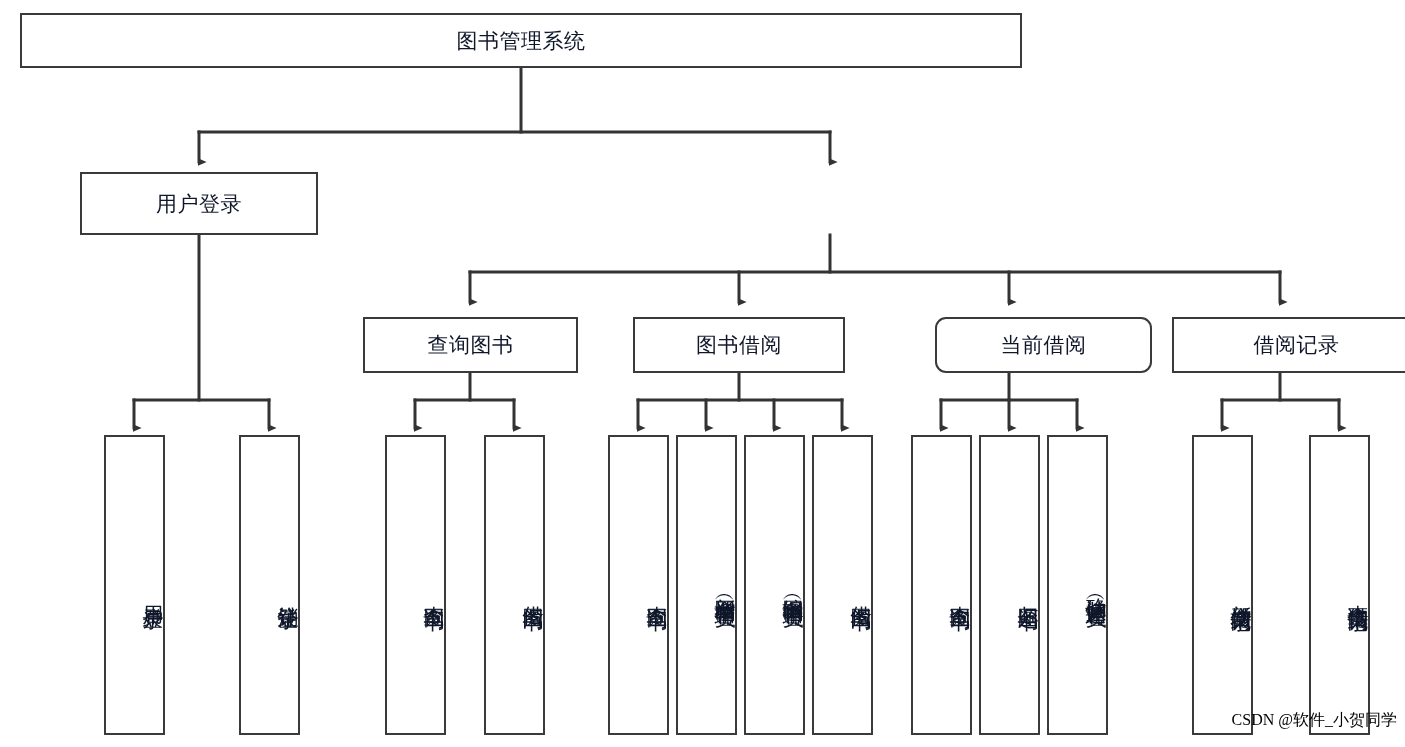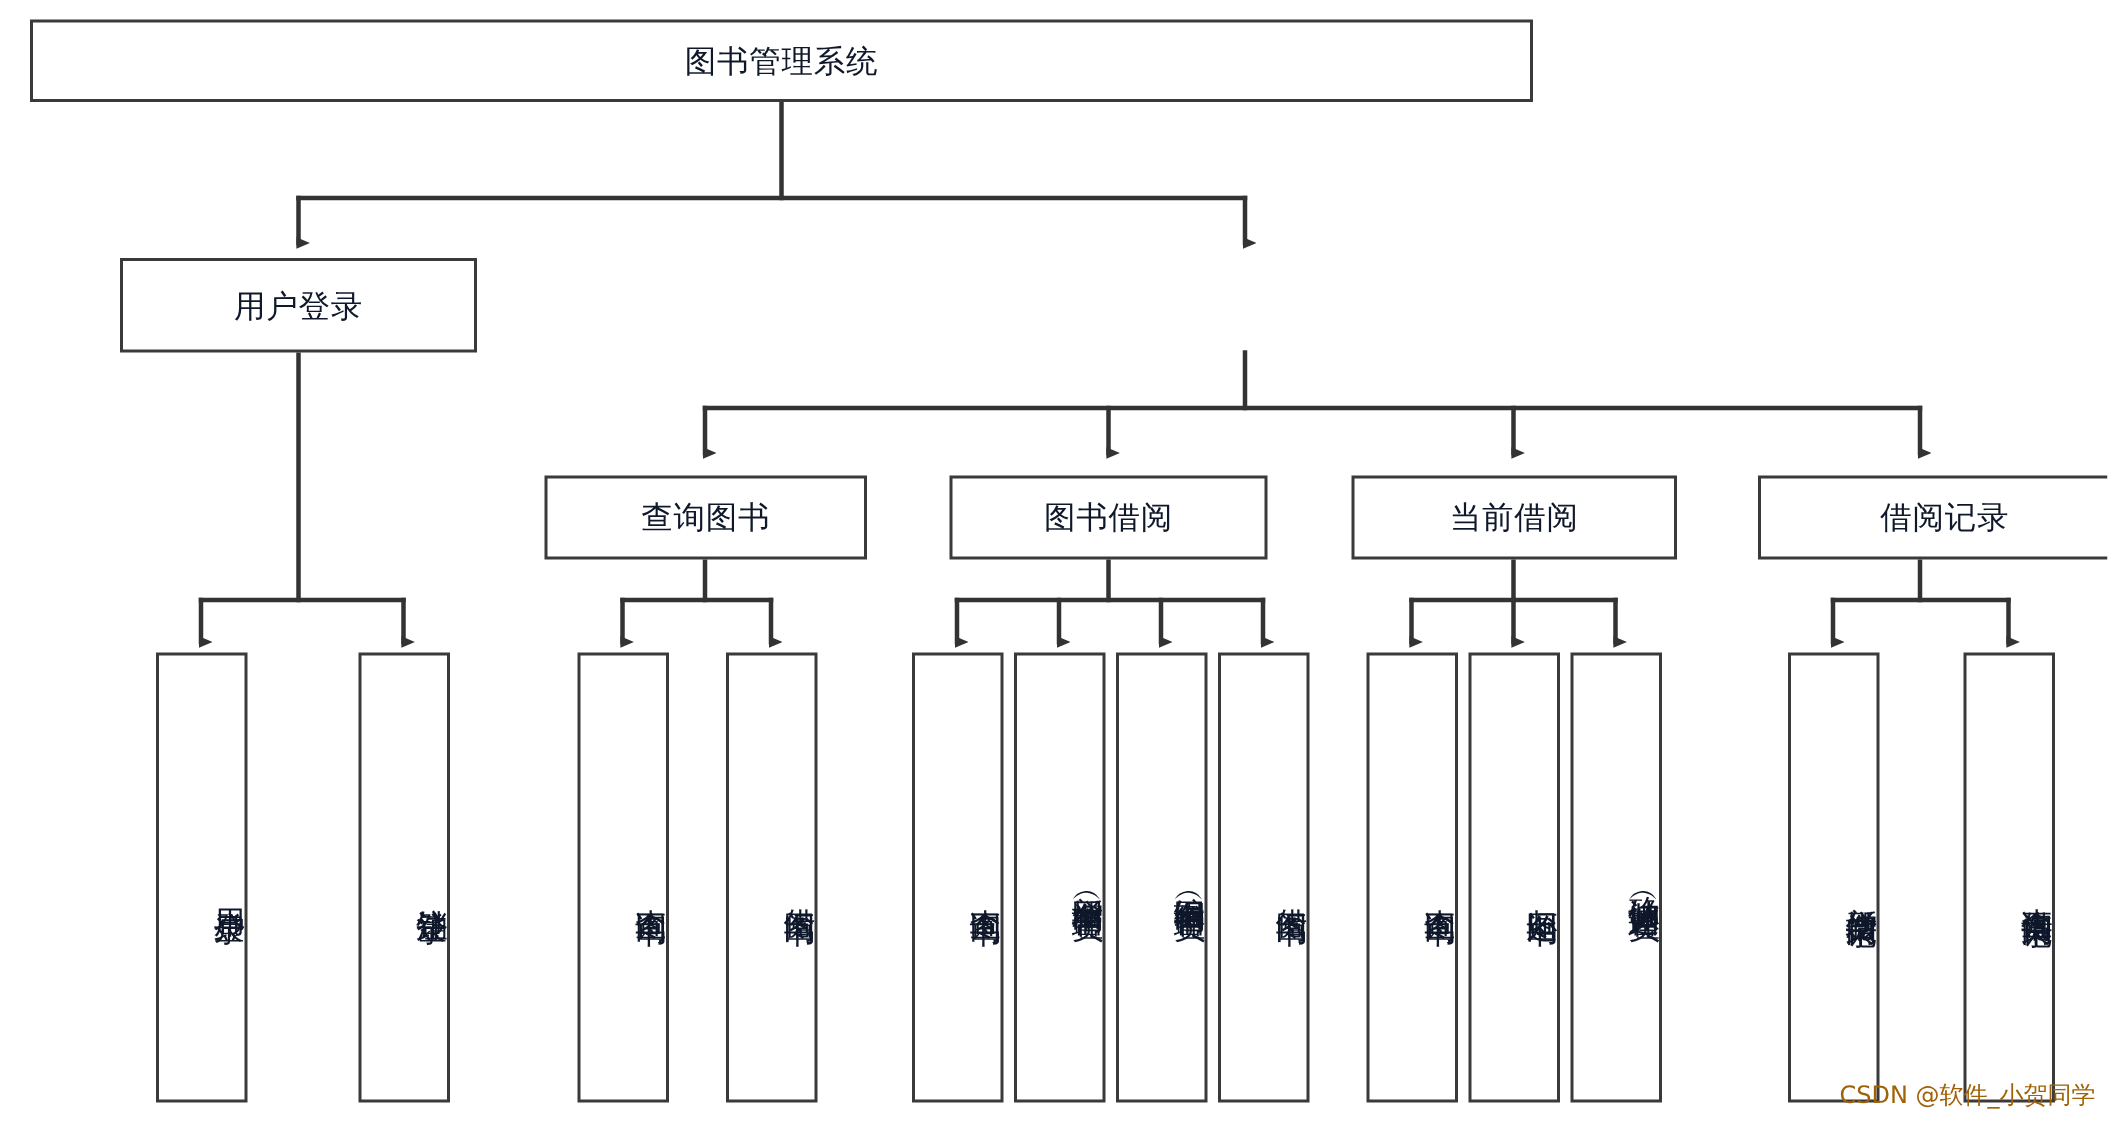--- a/index.html
+++ b/index.html
@@ -53,25 +53,26 @@
     writing-mode: vertical-rl;
     text-orientation: upright;
     white-space: nowrap;
   }
   .node-label {
     display: block;
   }
   .watermark {
     position: absolute;
     right: 8px;
-    bottom: 6px;
+    bottom: 16px;
     font-size: 16px;
-    color: #a16207;
+    color: #000000;
     white-space: nowrap;
     pointer-events: none;
+    font-family: Liberation Serif, serif;
   }
 </style>
 </head>
 <body>
 
 <div id="diagram-root">
 
   <svg class="diagram-canvas" viewBox="0 0 1405 747">
     <defs>
       <marker id="arrowhead" markerWidth="9" markerHeight="9" refX="4.2" refY="7.6" orient="auto-start-reverse" markerUnits="userSpaceOnUse">
@@ -131,21 +132,21 @@
   <div class="node-box horizontal" style="left:80px; top:172px; width:238px; height:63px;">
     <span class="node-label">用户登录</span>
   </div>
 
   <div class="node-box horizontal" style="left:363px; top:317px; width:215px; height:56px;">
     <span class="node-label">查询图书</span>
   </div>
   <div class="node-box horizontal" style="left:633px; top:317px; width:212px; height:56px;">
     <span class="node-label">图书借阅</span>
   </div>
-  <div class="node-box horizontal" style="left:901px; top:317px; width:217px; height:56px;">
+  <div class="node-box horizontal" style="left:935px; top:317px; width:217px; height:56px;border-radius:11px;">
     <span class="node-label">当前借阅</span>
   </div>
   <div class="node-box horizontal" style="left:1172px; top:317px; width:249px; height:56px;">
     <span class="node-label">借阅记录</span>
   </div>
 
   <div class="node-box vertical" style="left:104px; top:435px; width:61px; height:300px;">
     <span class="node-label">用户登录</span>
   </div>
   <div class="node-box vertical" style="left:239px; top:435px; width:61px; height:300px;">

